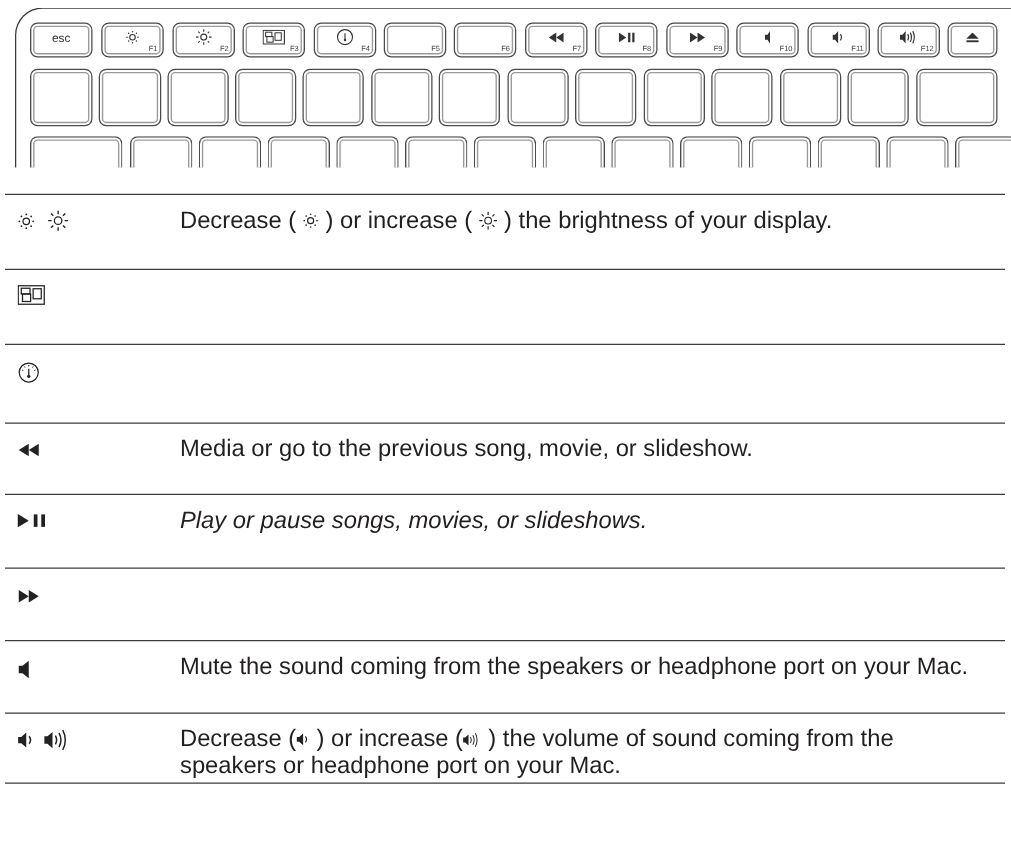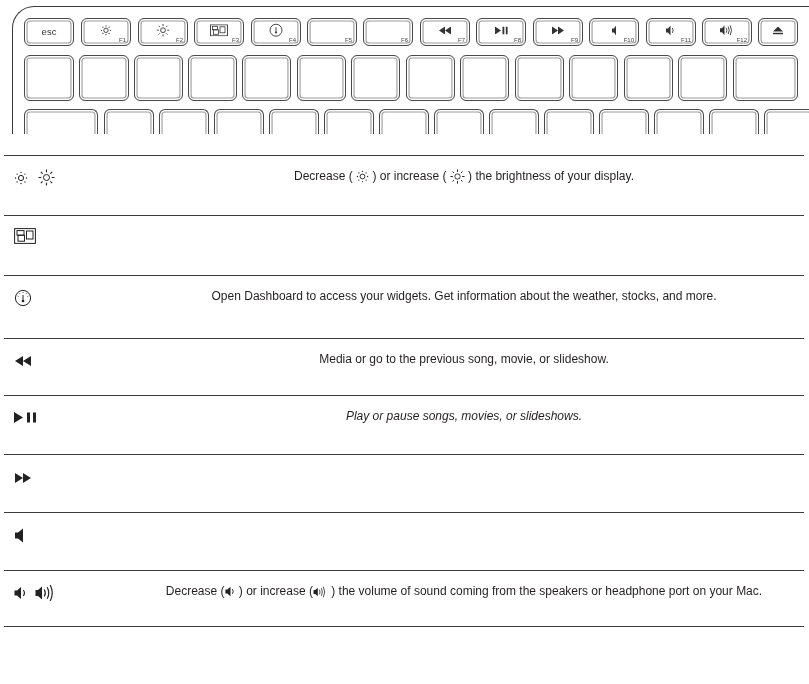--- a/index.html
+++ b/index.html
@@ -19,22 +19,22 @@
   .key .flabel { position:absolute; right:4px; bottom:2px; font-size:6px; color:#444;
                  font-family:"Liberation Sans", sans-serif; }
   .key .esc { font-size:9.5px; color:#333; font-family:"Liberation Sans", sans-serif; }
   .row3 .key { border-bottom:none; border-bottom-left-radius:0; border-bottom-right-radius:0; height:40px; }
 
   
   .tbl { position:absolute; left:4px; top:155px; width:800px; }
   .trow { position:relative; border-top:1.5px solid #3c3c3c; box-sizing:border-box; }
   .trow:last-child { border-bottom:1.5px solid #3c3c3c; }
   .ticon { position:absolute; left:10px; top:12px; font-size:13px; color:#222; line-height:18px; }
-  .tdesc { position:absolute; left:140px; top:10px; width:640px; font-size:12px; line-height:21px;
-           font-family:"Liberation Sans", sans-serif; color:#231f20;text-align:center; }
+  .tdesc { position:absolute; left:140px; top:10px; width:640px; font-size:19px; line-height:21px;
+           font-family:"Liberation Sans", sans-serif; color:#231f20; }
   .ic { display:inline-block; vertical-align:middle; }
 </style>
 </head>
 <body>
 
 <div class="kbd">
   <div class="kbd-frame"></div>
 
   <div class="key" style="left:24px;top:18px;width:50px;height:28px;">
     <div class="glyph esc">esc</div>
@@ -292,21 +292,20 @@
             <line x1="9" y1="3" x2="9" y2="4.2"></line>
             <line x1="5.5" y1="4.2" x2="6.1" y2="5.1"></line>
             <line x1="12.5" y1="4.2" x2="11.9" y2="5.1"></line>
             <line x1="3.6" y1="7" x2="4.6" y2="7.4"></line>
             <line x1="14.4" y1="7" x2="13.4" y2="7.4"></line>
           </g>
           <line x1="9" y1="6" x2="9" y2="11.5" stroke="#222" stroke-width="1"></line>
           <circle cx="9" cy="12" r="1.3" fill="#222"></circle>
         </svg>
     </div>
-    <div class="tdesc">Open Dashboard to access your widgets. Get information about the weather, stocks, and more.</div>
   </div>
 
   <div class="trow" style="height:57px;">
     <div class="ticon" style="top:14px">
       <svg width="18" height="10" viewBox="0 0 18 10">
           <polygon points="9,0 1,5 9,10" fill="#222"></polygon>
           <polygon points="17,0 9,5 17,10" fill="#222"></polygon>
         </svg>
     </div>
     <div class="tdesc">Media or go to the previous song, movie, or slideshow.</div>
@@ -331,20 +330,21 @@
         </svg>
     </div>
   </div>
 
   <div class="trow" style="height:58px;">
     <div class="ticon" style="top:15px">
       <svg width="10" height="15" viewBox="0 0 10 15">
           <polygon points="1,4.5 4,4.5 9,0.5 9,14.5 4,10.5 1,10.5" fill="#222"></polygon>
         </svg>
     </div>
+    <div class="tdesc">Mute the sound coming from the speakers or headphone port on your Mac.</div>
   </div>
 
   <div class="trow" style="height:57px;">
     <div class="ticon" style="top:12px">
       <svg class="ic" width="14" height="14" viewBox="0 0 14 14">
           <polygon points="0.5,4.5 3,4.5 7,1 7,13 3,9.5 0.5,9.5" fill="#222"></polygon>
           <path d="M9.3,4 Q11.6,7 9.3,10" fill="none" stroke="#222" stroke-width="1.2"></path>
         </svg>
       <svg class="ic" style="margin-left:3px" width="22" height="18" viewBox="0 0 22 18">
           <polygon points="0.5,6 3,6 7,2.5 7,15.5 3,12 0.5,12" fill="#222"></polygon>

